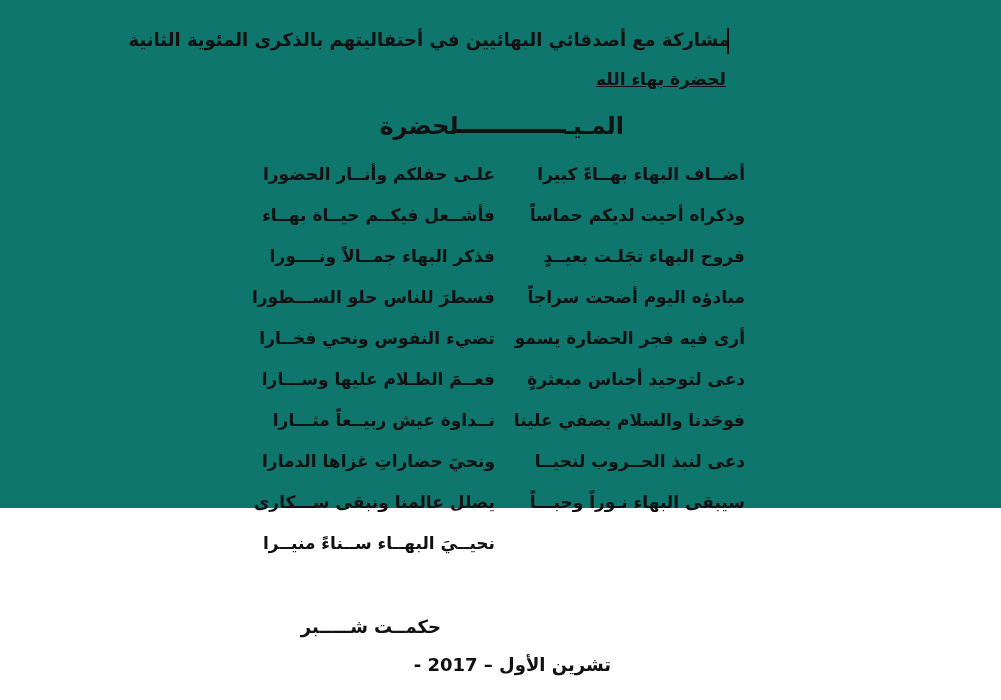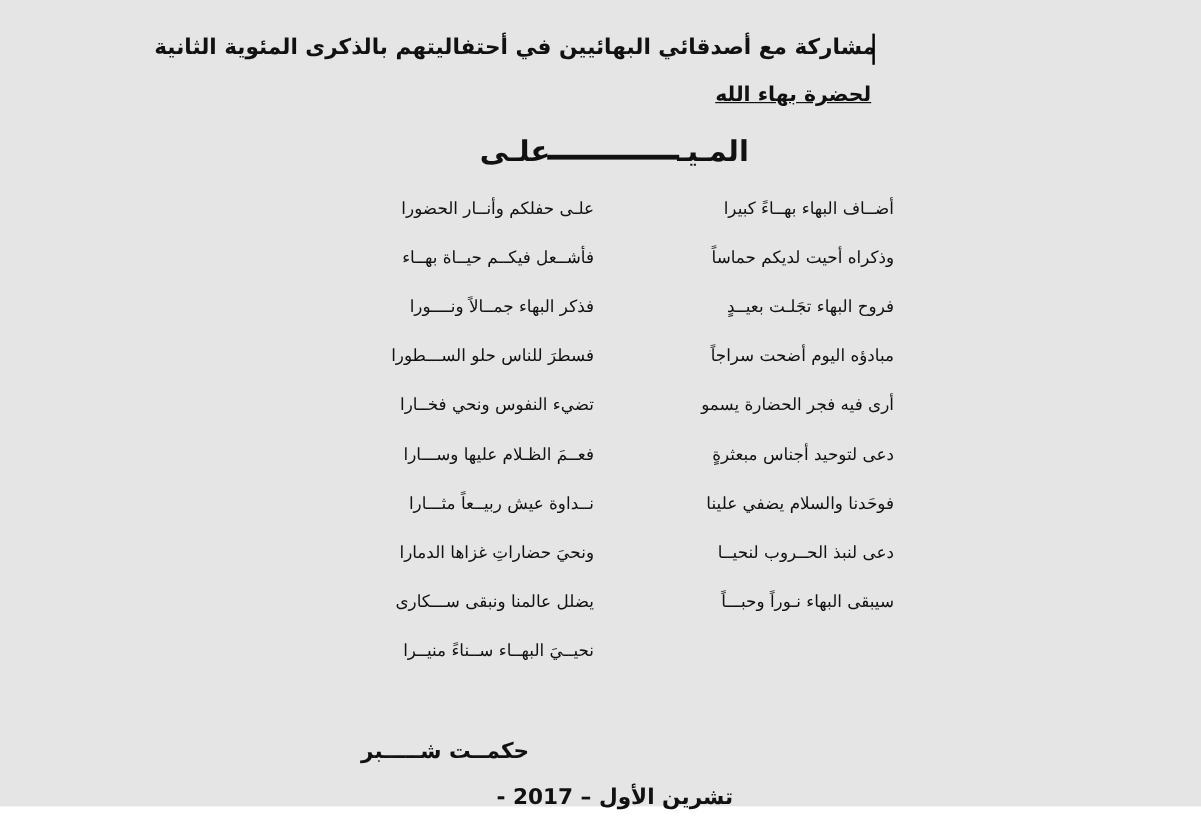--- a/index.html
+++ b/index.html
@@ -11,22 +11,22 @@
       width: 1001px;
       height: 700px;
       position: relative;
       overflow: hidden;
       font-family: "DejaVu Sans", "Liberation Sans", sans-serif;
       color: #111111;
     }
     .page {
       position: absolute;
       left: 0; top: 0;
-      width: 1001px; height: 672px;
-      background: #e5e5e5;
+      width: 1001px; height: 508px;
+      background: #0f766e;
     }
     .rtl { direction: rtl; unicode-bidi: embed; white-space: nowrap; }
     .header-line1 {
       position: absolute;
       top: 26px;
       right: 271px;
       font-size: 18px;
       font-weight: bold;
       line-height: 28px;
     }
@@ -73,22 +73,22 @@
       left: 240px;
       width: 510px;
     }
     .verse-row {
       position: relative;
       height: 41px;
     }
     .hemistich {
       position: absolute;
       top: 0;
-      font-size: 14px;
-      font-weight: normal;
+      font-size: 17px;
+      font-weight: bold;
       line-height: 32px;
       text-align: center;
     }
     .hemistich.first { right: 5px; }
     .hemistich.second { right: 255px; }
     .signature {
       position: absolute;
       top: 612px;
       right: 560px;
       font-size: 18px;
@@ -108,21 +108,21 @@
 </head>
 <body>
 
 <div class="page">
 
   <div class="header-line1 rtl">مشاركة مع أصدقائي البهائيين في أحتفاليتهم بالذكرى المئوية الثانية</div>
   <div class="cursor"></div>
   <div class="header-line2 rtl">لحضرة بهاء الله</div>
 
   <div class="title rtl">
-    <span>المـيـ</span><span class="kashida"></span><span>علـى</span>
+    <span>المـيـ</span><span class="kashida"></span><span>لحضرة</span>
   </div>
 
   <div class="verses">
     <div class="verse-row">
       <div class="hemistich first rtl">أضــاف البهاء بهــاءً كبيرا</div>
       <div class="hemistich second rtl">علـى حفلكم وأنــار الحضورا</div>
     </div>
     <div class="verse-row">
       <div class="hemistich first rtl">وذكراه أحيت لديكم حماساً</div>
       <div class="hemistich second rtl">فأشــعل فيكــم حيــاة بهــاء</div>

